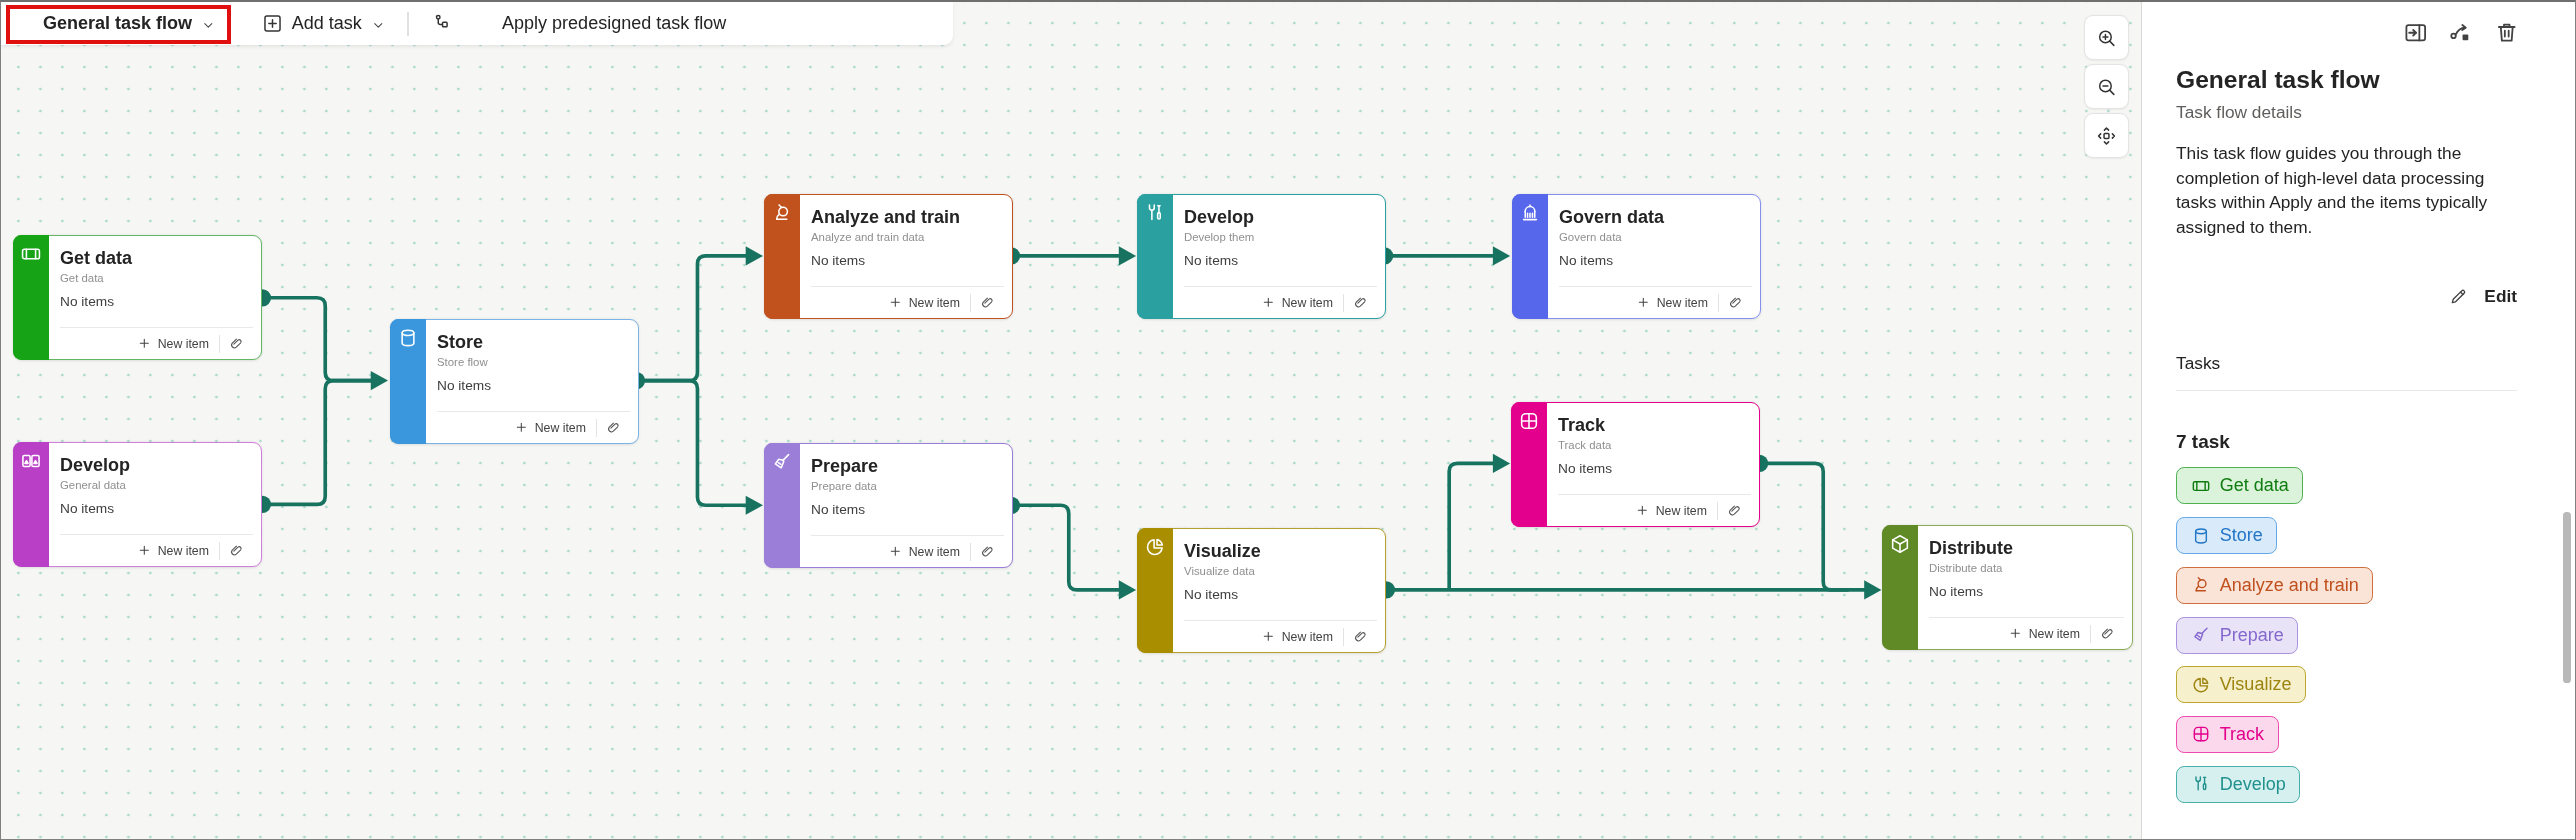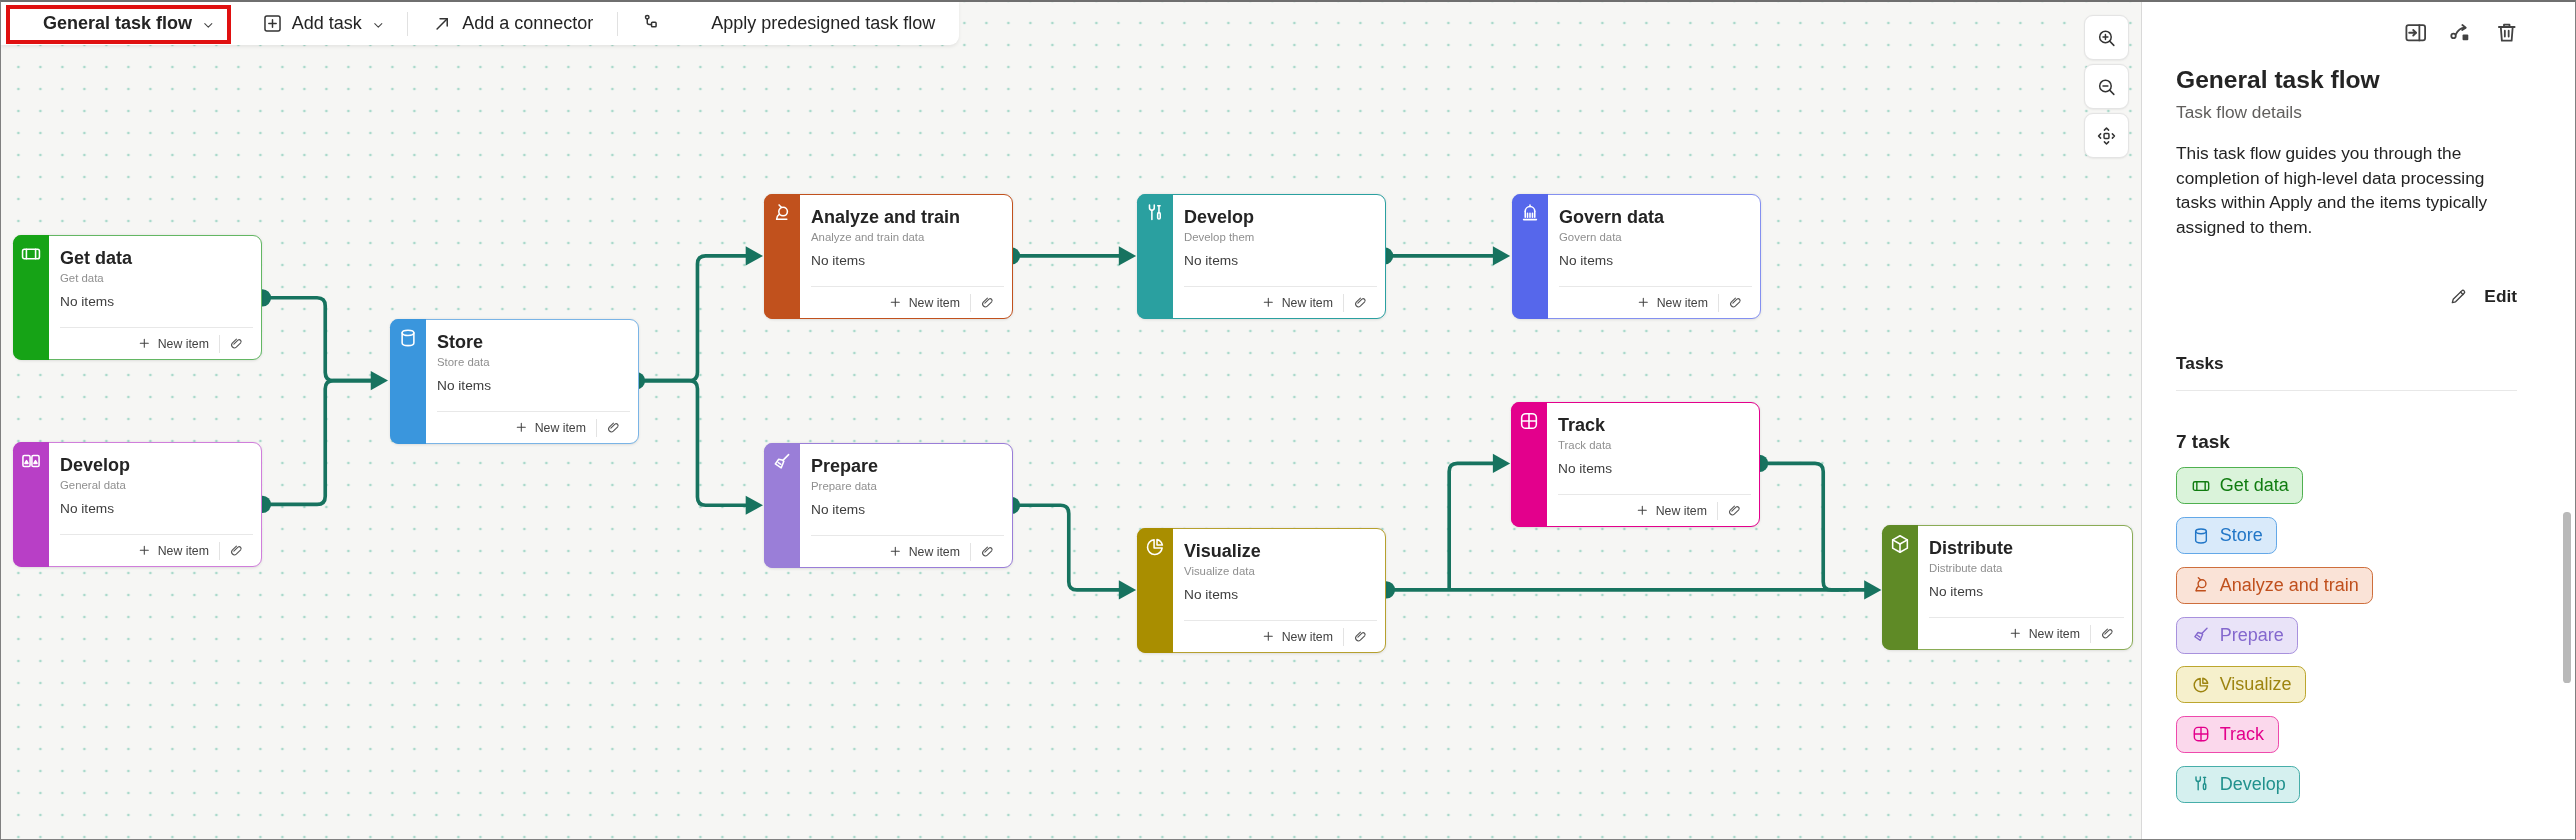--- a/index.html
+++ b/index.html
@@ -58,21 +58,21 @@
   .panel-icons { position:absolute; top:18px; right:56px; display:flex; gap:20px; z-index:3; }
   .panel-icon { width:25.5px; height:25.5px; color:#424242; cursor:pointer; }
   .panel-icon svg { width:100%; height:100%; }
   .panel-body { padding:64px 58px 0 33px; }
   .p-title { font-size:24.6px; font-weight:600; color:#242424; }
   .p-subtitle { font-size:17.3px; color:#605e5c; margin-top:8.2px; }
   .p-desc { font-size:17.3px; color:#242424; line-height:24.6px; margin-top:18px; max-width:320px; }
   .edit-row { display:flex; justify-content:flex-end; margin-top:46px; }
   .edit-btn { display:flex; align-items:center; gap:16px; font-size:17.3px; font-weight:600; color:#242424; cursor:pointer; }
   .edit-btn svg { width:19px; height:19px; }
-  .tasks-heading { margin-top:46px; font-size:17.3px; font-weight:700; }
+  .tasks-heading { margin-top:46px; font-size:17.3px; font-weight:400; }
   .tasks-divider { height:0.9px; background:#e8e8e8; margin-top:16.4px; }
   .task-count { margin-top:40px; font-size:19px; font-weight:700; }
   .chips { margin-top:14.6px; display:flex; flex-direction:column; align-items:flex-start; gap:12.7px; }
   .chip { display:flex; align-items:center; gap:9px; height:37px; padding:0 13.7px; border-radius:8.2px;
           border:1.4px solid; font-size:18px; cursor:pointer; background:#fff; }
   .chip svg { width:20px; height:20px; }
   .scroll-thumb { position:absolute; right:3.6px; top:510px; width:8.2px; height:171px; border-radius:3.6px; background:#b9b9b9; cursor:pointer; }
 </style>
 </head>
 <body>
@@ -187,21 +187,21 @@
           <div class="stripe" style="background:#3A96DD">
             <span style="width:22px;height:22px;display:inline-flex">
               <svg viewBox="0 0 24 24" width="100%" height="100%" fill="none" stroke="currentColor" stroke-width="1.7" stroke-linecap="round" stroke-linejoin="round">
                 <ellipse cx="12" cy="6.4" rx="6.4" ry="2.9"></ellipse>
                 <path d="M5.6 6.4 V17.4 A6.4 2.9 0 0 0 18.4 17.4 V6.4"></path>
               </svg>
             </span>
           </div>
           <div class="card-body">
             <div class="c-title">Store</div>
-            <div class="c-sub">Store data</div>
+            <div class="c-sub">Store flow</div>
             <div class="c-items">No items</div>
             <div class="c-footer">
               <div class="new-item">
                 <span style="width:14.6px;height:14.6px;display:inline-flex">
                   <svg viewBox="0 0 24 24" width="100%" height="100%" fill="none" stroke="currentColor" stroke-width="1.7" stroke-linecap="round" stroke-linejoin="round">
                     <path d="M12 5.4 V18.6 M5.4 12 H18.6"></path>
                   </svg>
                 </span>
                 <span>New item</span>
               </div>
@@ -476,29 +476,20 @@
             </svg>
           </span>
         <span>Add task</span>
         <span class="chev">
             <svg viewBox="0 0 24 24" width="100%" height="100%" fill="none" stroke="currentColor" stroke-width="1.7" stroke-linecap="round" stroke-linejoin="round">
               <path d="M6.2 9.2 L12 15 L17.8 9.2"></path>
             </svg>
           </span>
       </div>
       <div class="tb-divider"></div>
-      <div class="tb-item tb-connector">
-        <span class="tb-icon">
-            <svg viewBox="0 0 24 24" width="100%" height="100%" fill="none" stroke="currentColor" stroke-width="1.7" stroke-linecap="round" stroke-linejoin="round">
-              <path d="M5.8 18.2 L17.4 6.6"></path>
-              <path d="M9.2 6.6 h8.2 v8.2"></path>
-            </svg>
-          </span>
-        <span>Add a connector</span>
-      </div>
       <div class="tb-divider"></div>
       <div class="tb-item tb-apply">
         <span class="tb-icon">
             <svg viewBox="0 0 24 24" width="100%" height="100%" fill="none" stroke="currentColor" stroke-width="1.7" stroke-linecap="round" stroke-linejoin="round">
               <circle cx="6" cy="4.9" r="2"></circle>
               <path d="M6 6.9 V10.8 a2.3 2.3 0 0 0 2.3 2.3 H10.6"></path>
               <rect x="10.9" y="10.6" width="5.2" height="5.2" rx="1"></rect>
             </svg>
           </span>
         <span>Apply predesigned task flow</span>

